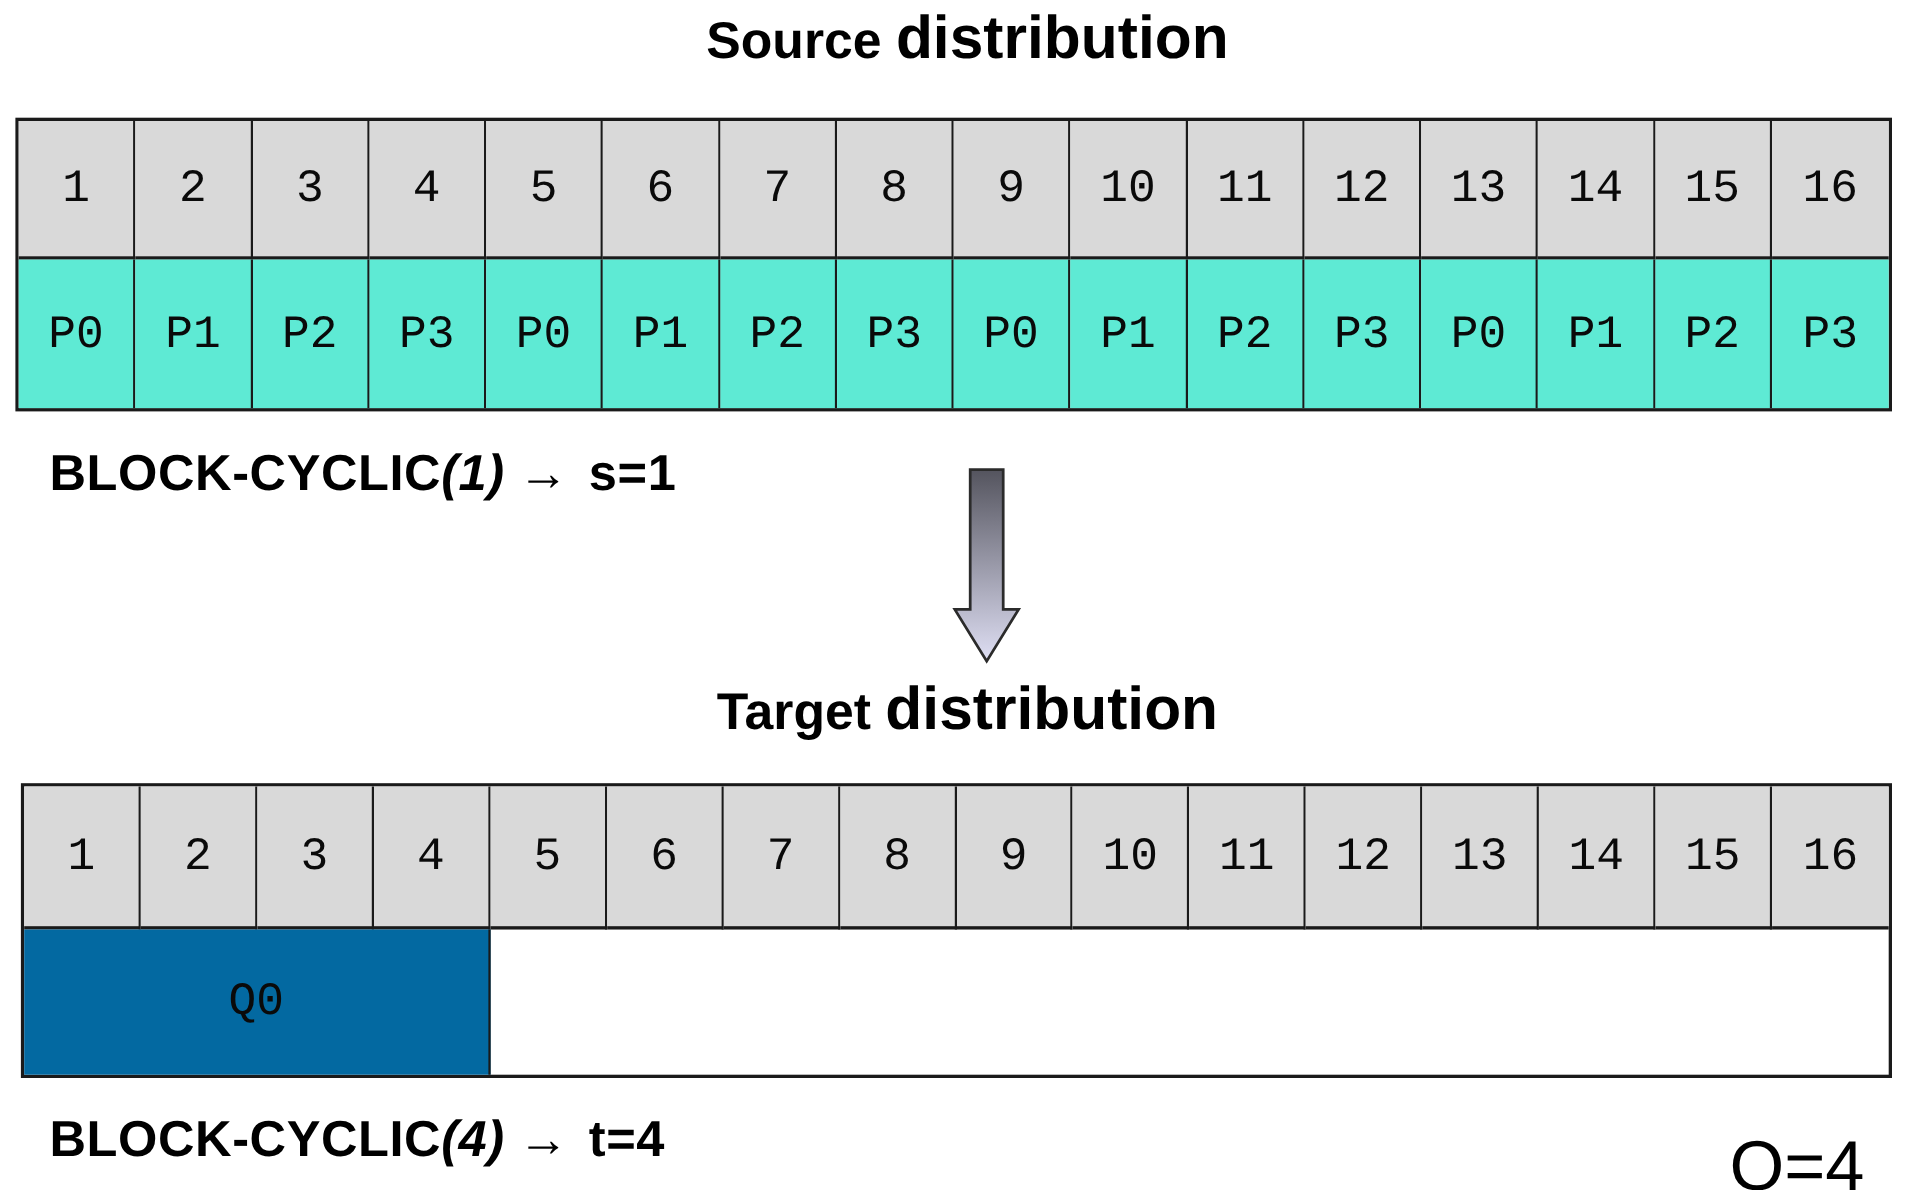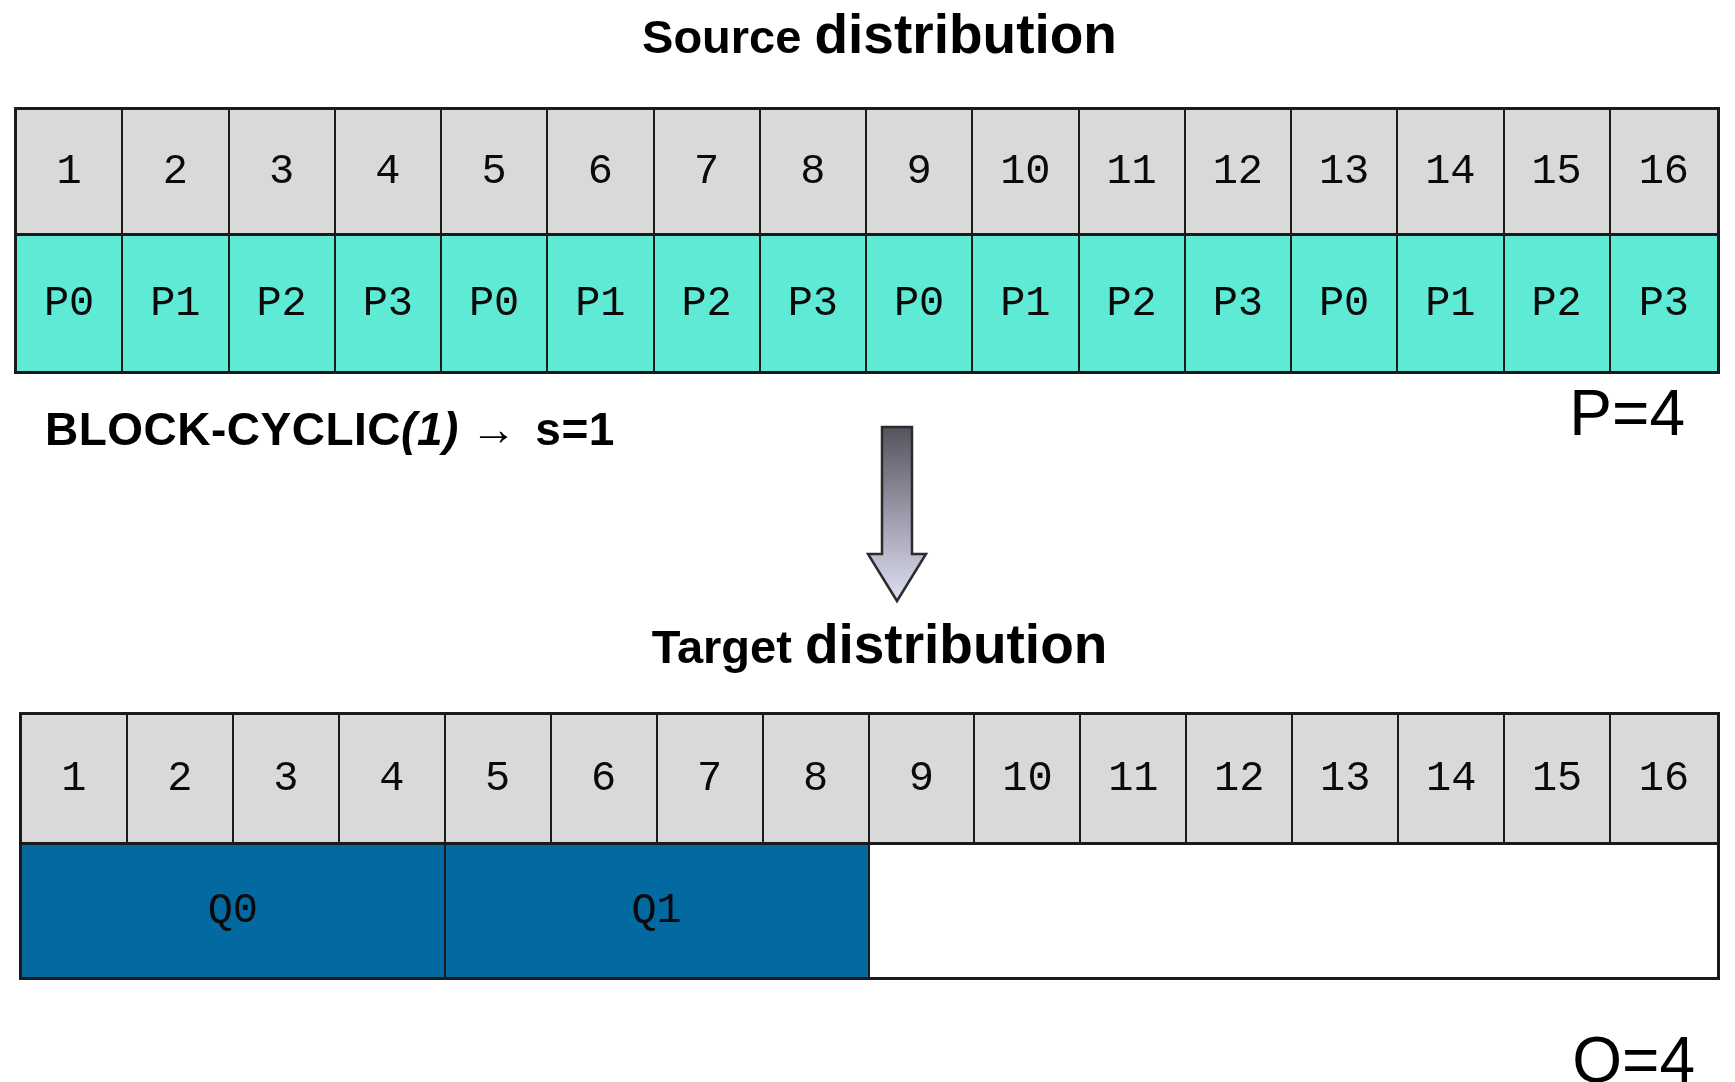--- a/index.html
+++ b/index.html
@@ -111,21 +111,20 @@
     <div class="cell bcell">P0</div>
     <div class="cell bcell">P1</div>
     <div class="cell bcell">P2</div>
     <div class="cell bcell cend">P3</div>
   </div>
 
   <div class="caption" id="source-caption">
     <span>BLOCK-CYCLIC</span><span class="param">(1)</span><span class="arrow-glyph">→</span><span>s=1</span>
   </div>
 
-  <div class="count-label" id="p-count">P=4</div>
 
   <svg class="flow-arrow" width="70" height="182" viewBox="0 0 70 182">
     <defs>
       <linearGradient id="arrowGrad" x1="0" y1="0" x2="0" y2="1">
         <stop offset="0" stop-color="#54545e"></stop>
         <stop offset="1" stop-color="#dfdff4"></stop>
       </linearGradient>
     </defs>
     <polygon points="20,3 50,3 50,130 64,130 35,177 6,130 20,130" fill="url(#arrowGrad)" stroke="#2b2b2b" stroke-width="2.5" stroke-linejoin="miter"></polygon>
   </svg>
@@ -146,19 +145,21 @@
     <div class="cell hcell">9</div>
     <div class="cell hcell">10</div>
     <div class="cell hcell">11</div>
     <div class="cell hcell">12</div>
     <div class="cell hcell">13</div>
     <div class="cell hcell">14</div>
     <div class="cell hcell">15</div>
     <div class="cell hcell cend">16</div>
 
     <div class="cell gcell">Q0</div>
-    <div class="cell gcell">Q1</div>
   </div>
 
+  <div class="caption" id="target-caption">
+    <span>BLOCK-CYCLIC</span><span class="param">(4)</span><span class="arrow-glyph">→</span><span>t=4</span>
+  </div>
 
   <div class="count-label" id="q-count">Q=4</div>
 
 </div>
 
 </body></html>

